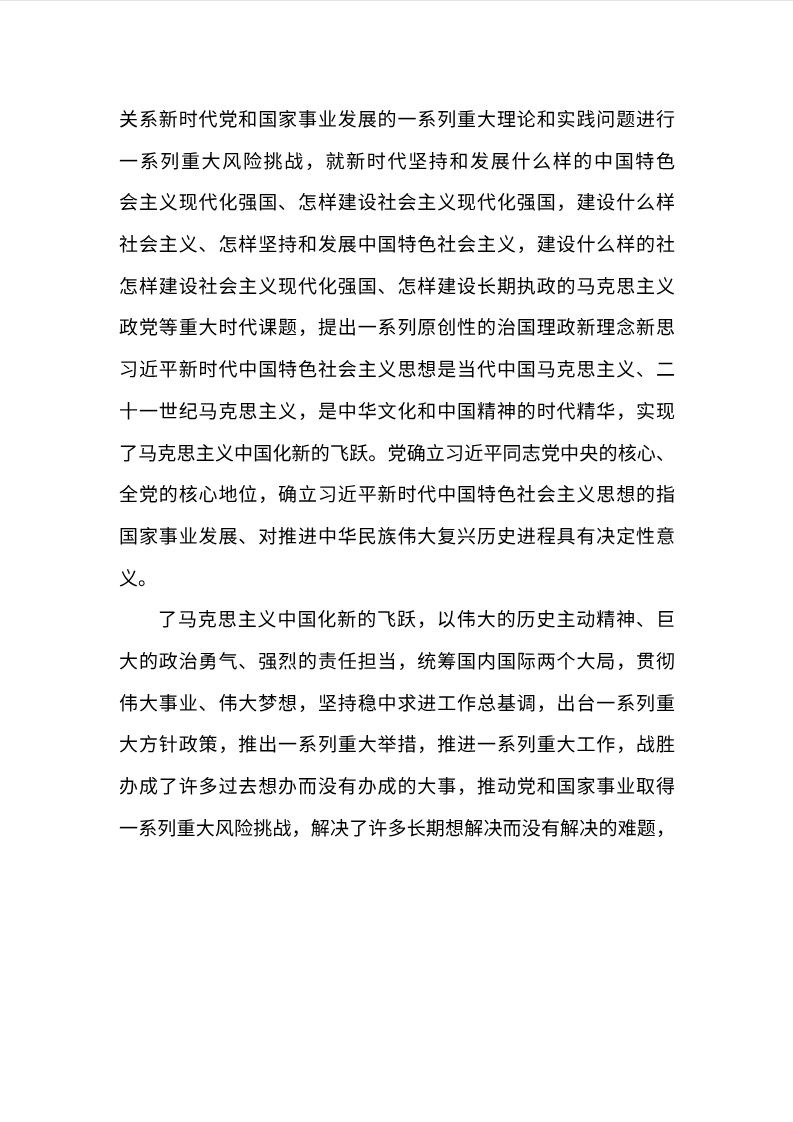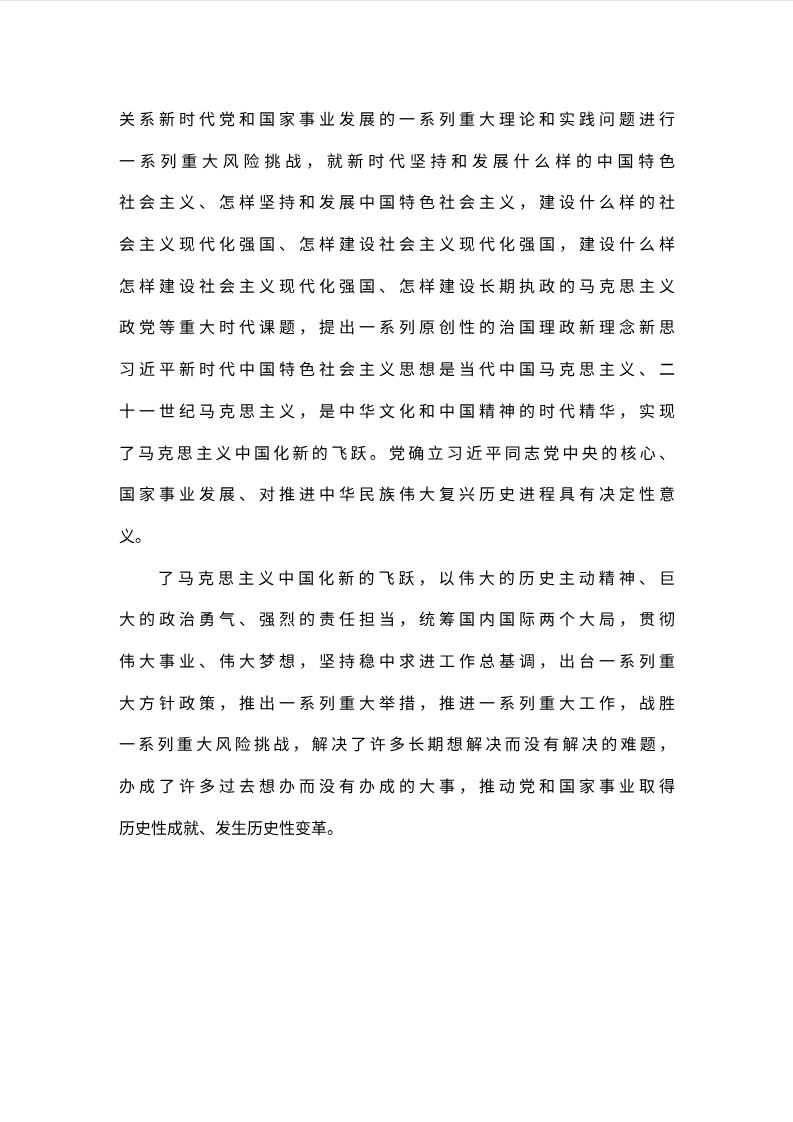--- a/index.html
+++ b/index.html
@@ -26,21 +26,21 @@
     position: absolute;
     left: 119px;
     top: 98px;
     width: 556px;
   }
   .paragraph {
     margin: 0;
     padding: 0;
   }
   .line {
-    font-size: 16px;
+    font-size: 19px;
     line-height: 41.7px;
     height: 41.7px;
     letter-spacing: 0;
     text-align: justify;
     text-align-last: justify;
     overflow: visible;
   }
   .line.last {
     text-align: left;
     text-align-last: left;
@@ -50,33 +50,33 @@
   }
 </style>
 </head>
 <body>
 
 <div class="page">
   <div class="content">
       <div class="paragraph">
         <div class="line">关系新时代党和国家事业发展的一系列重大理论和实践问题进行</div>
         <div class="line">一系列重大风险挑战，就新时代坚持和发展什么样的中国特色</div>
+        <div class="line">会主义现代化强国、怎样建设社会主义现代化强国，建设什么样</div>
         <div class="line">社会主义、怎样坚持和发展中国特色社会主义，建设什么样的社</div>
-        <div class="line">会主义现代化强国、怎样建设社会主义现代化强国，建设什么样</div>
         <div class="line">怎样建设社会主义现代化强国、怎样建设长期执政的马克思主义</div>
         <div class="line">政党等重大时代课题，提出一系列原创性的治国理政新理念新思</div>
         <div class="line">习近平新时代中国特色社会主义思想是当代中国马克思主义、二</div>
         <div class="line">十一世纪马克思主义，是中华文化和中国精神的时代精华，实现</div>
         <div class="line">了马克思主义中国化新的飞跃。党确立习近平同志党中央的核心、</div>
+        <div class="line">全党的核心地位，确立习近平新时代中国特色社会主义思想的指</div>
         <div class="line">国家事业发展、对推进中华民族伟大复兴历史进程具有决定性意</div>
         <div class="line last">义。</div>
       </div>
       <div class="paragraph">
         <div class="line indent">了马克思主义中国化新的飞跃，以伟大的历史主动精神、巨</div>
         <div class="line">大的政治勇气、强烈的责任担当，统筹国内国际两个大局，贯彻</div>
         <div class="line">伟大事业、伟大梦想，坚持稳中求进工作总基调，出台一系列重</div>
         <div class="line">大方针政策，推出一系列重大举措，推进一系列重大工作，战胜</div>
+        <div class="line">办成了许多过去想办而没有办成的大事，推动党和国家事业取得</div>
         <div class="line">一系列重大风险挑战，解决了许多长期想解决而没有解决的难题，</div>
-        <div class="line">办成了许多过去想办而没有办成的大事，推动党和国家事业取得</div>
-        <div class="line last">历史性成就、发生历史性变革。</div>
       </div>
     </div>
 </div>
 
 </body></html>

